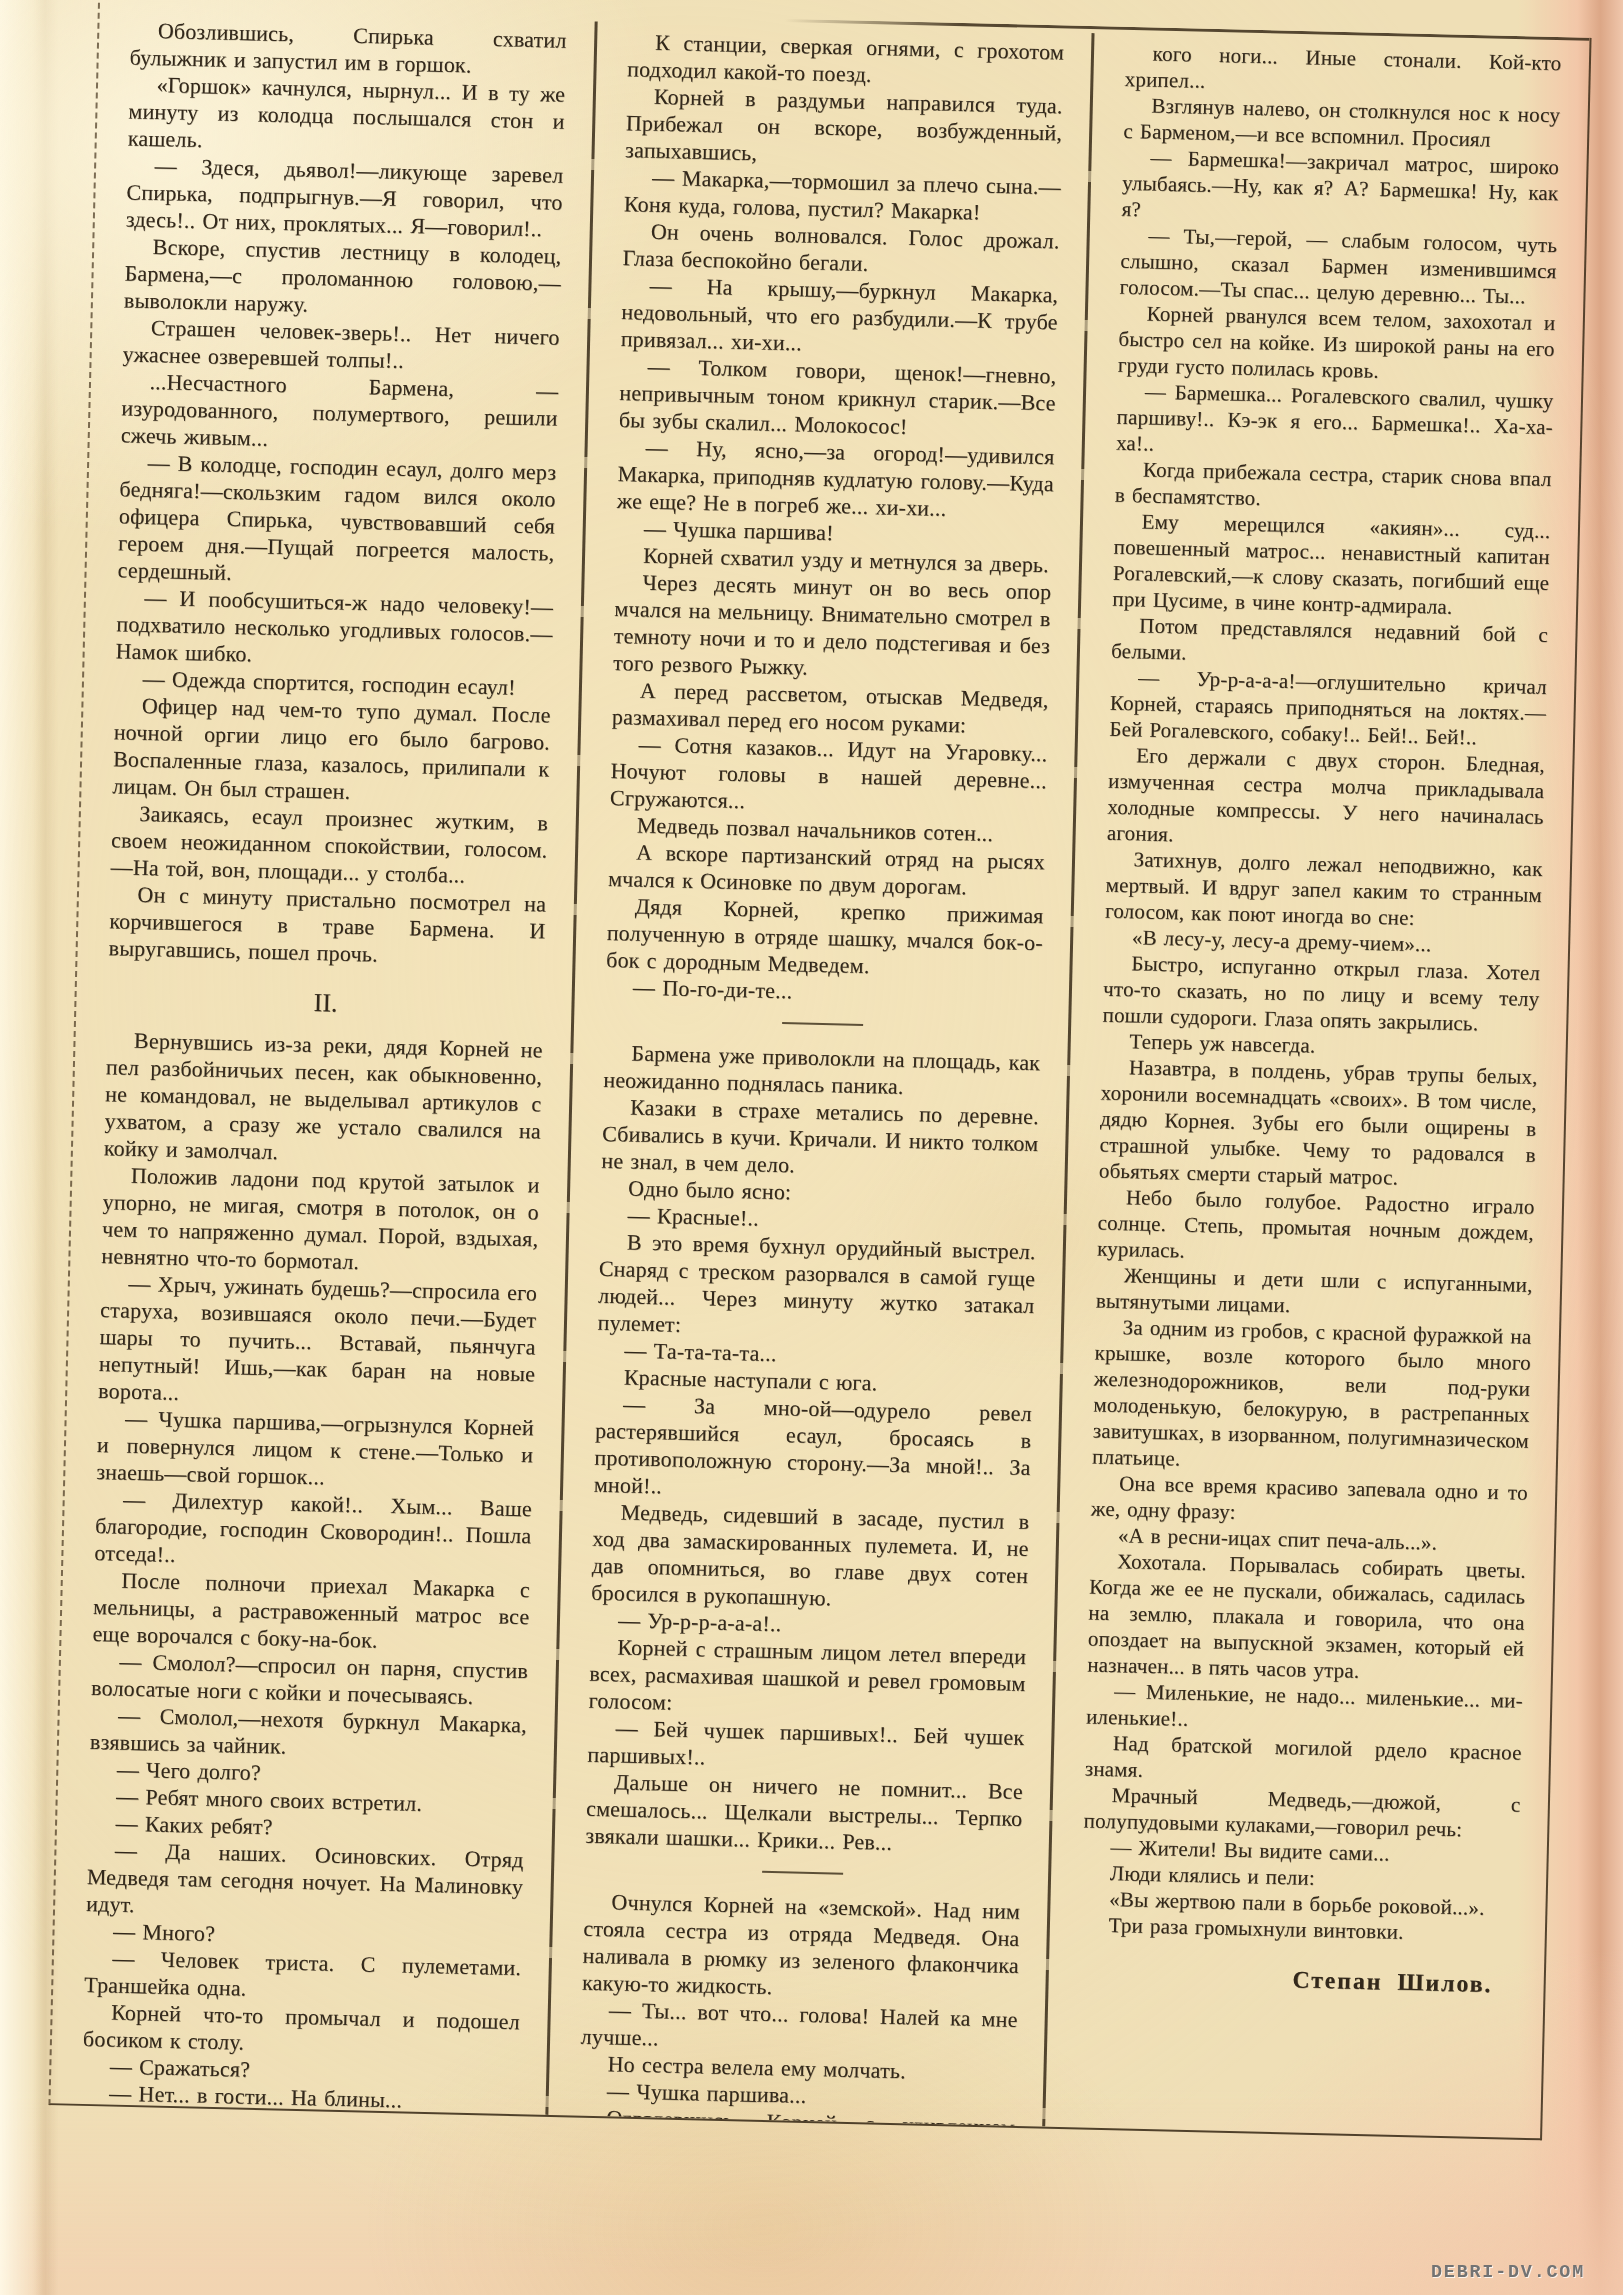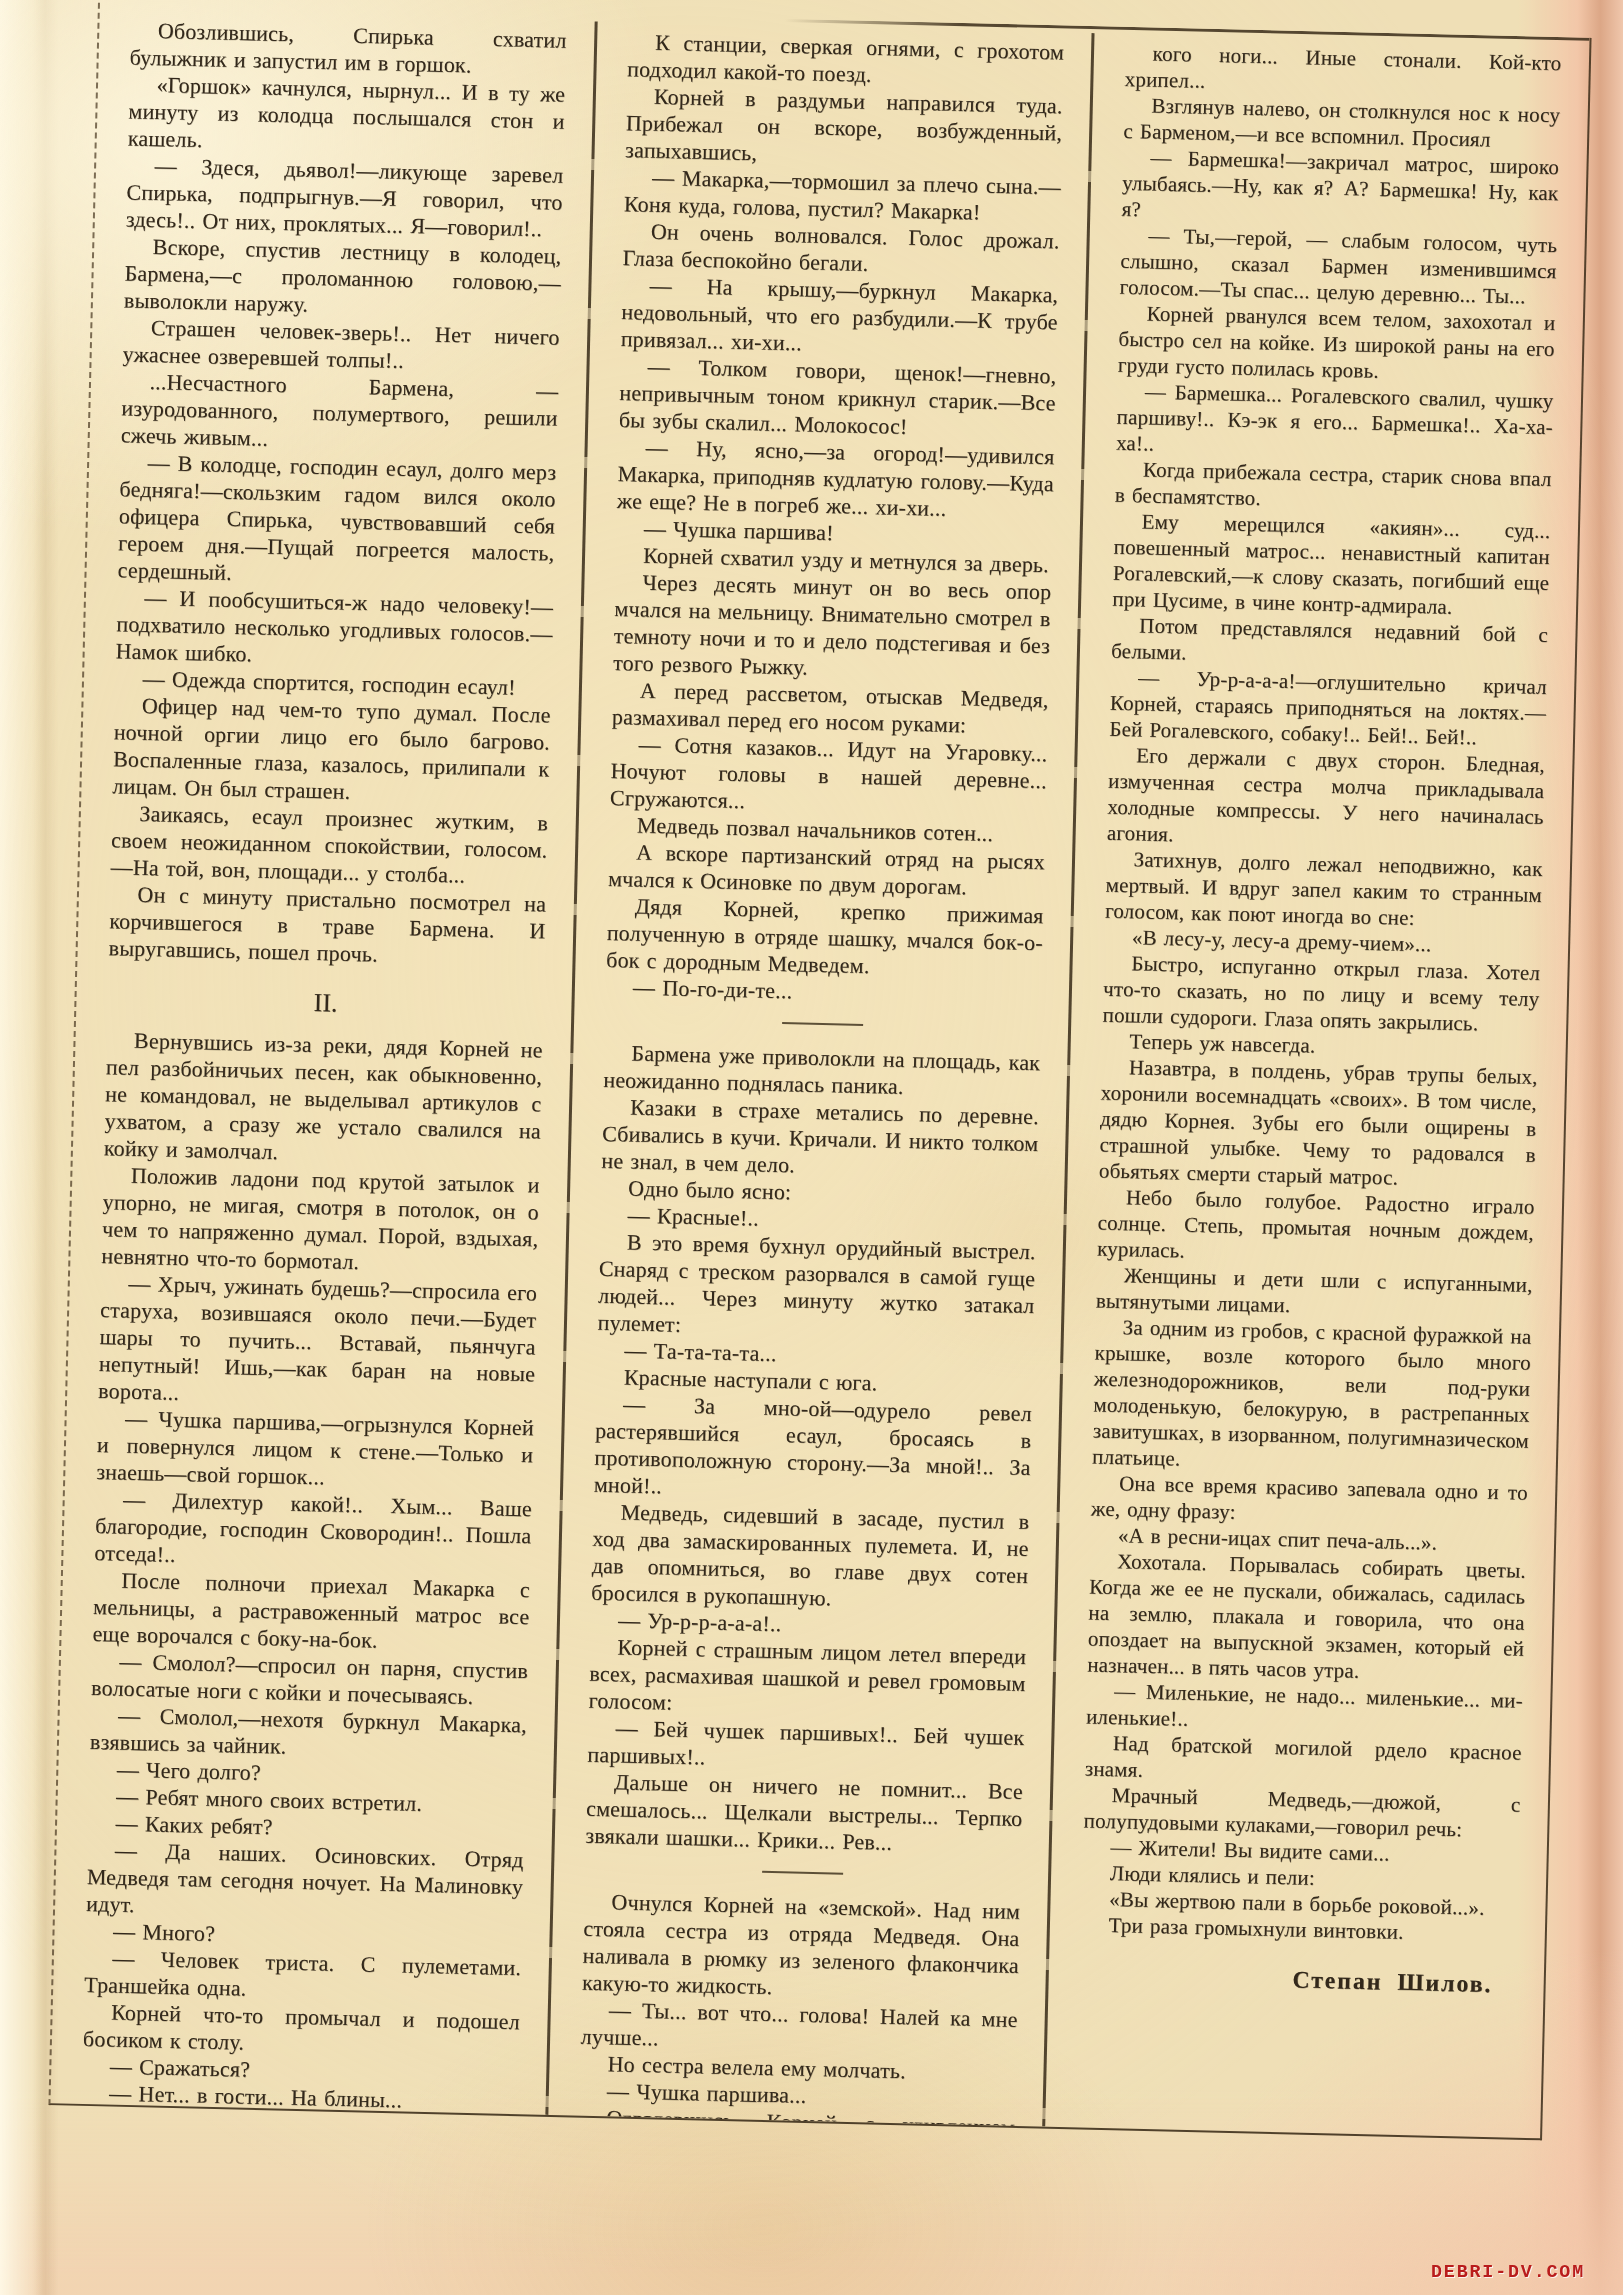--- a/index.html
+++ b/index.html
@@ -89,21 +89,21 @@
     text-shadow: 0.5px 0.5px 0.6px rgba(55,42,25,0.4);
   }
 
   .watermark {
     position: absolute;
     right: 39px; bottom: 13px;
     font-family: "Liberation Mono", monospace;
     font-weight: bold;
     font-size: 18.4px;
     letter-spacing: 1.8px;
-    color: #b91c1c;
+    color: #737373;
     text-shadow: 0.9px 0.9px 0 rgba(255,255,255,0.78);
   }
 </style>
 </head>
 <body>
 
 <div class="page">
 
   <div class="frame">
     <div class="top-rule"></div>

